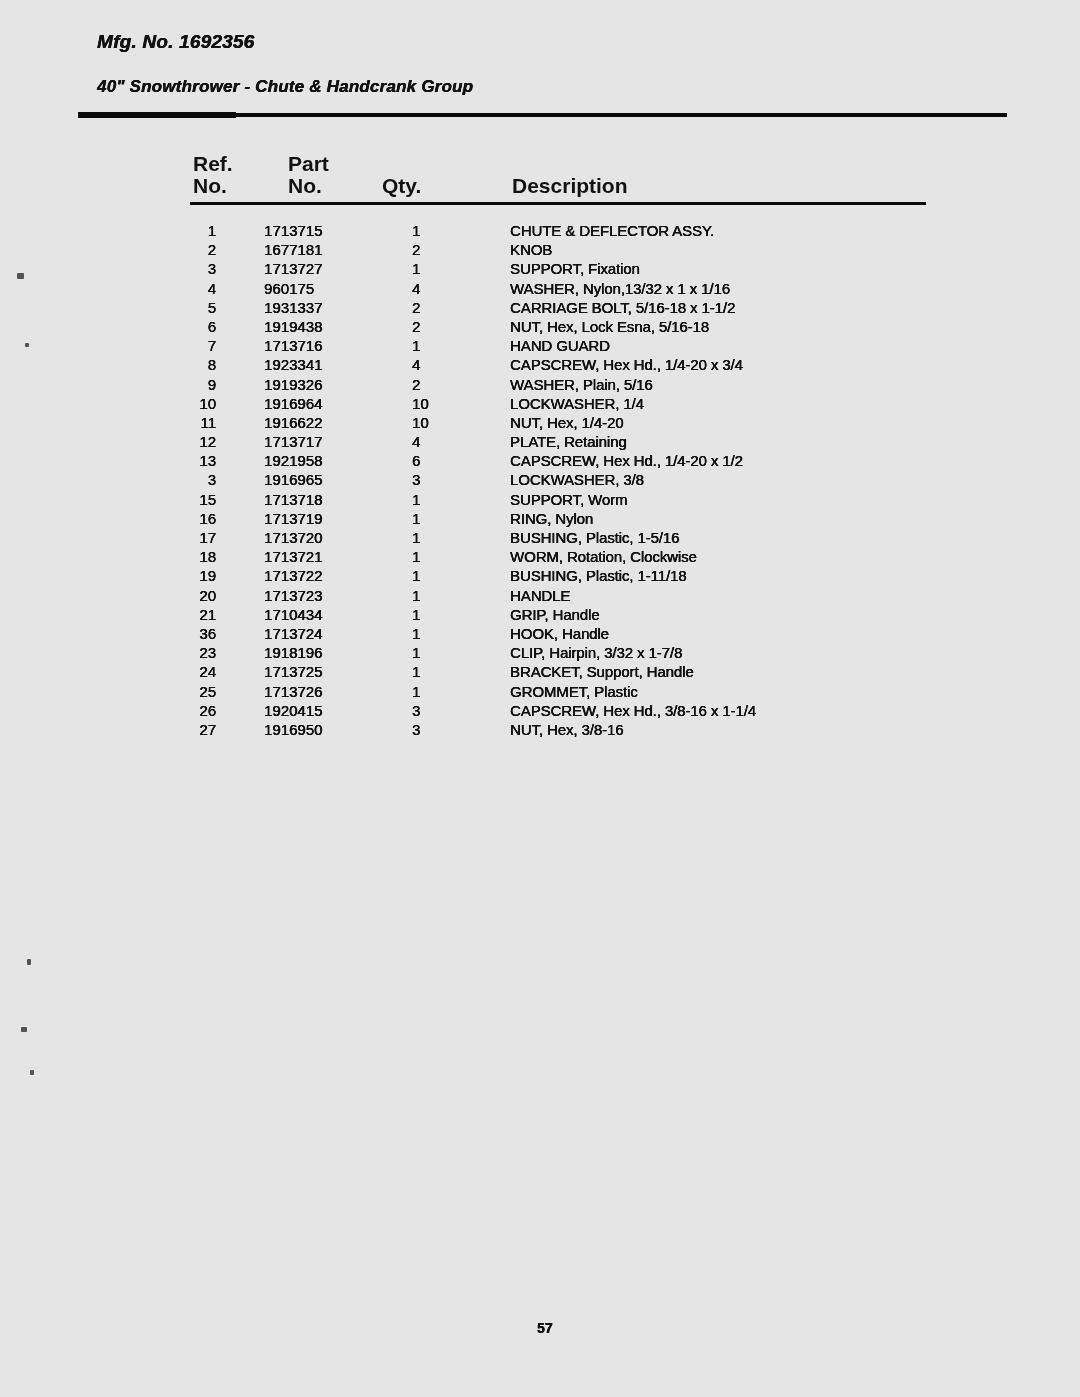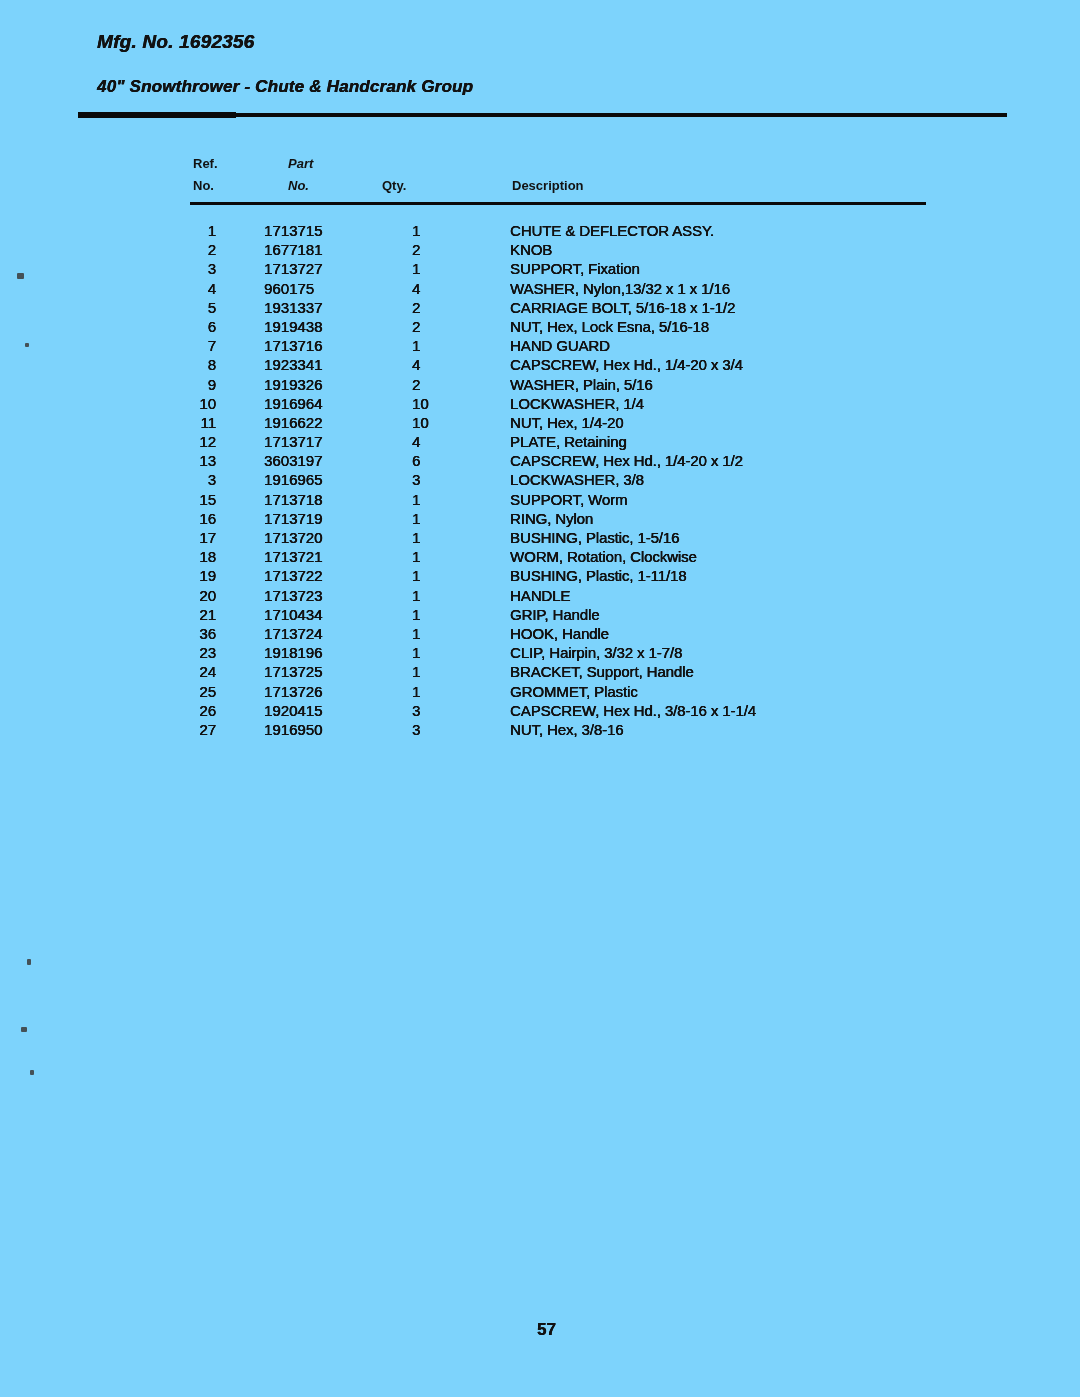--- a/index.html
+++ b/index.html
@@ -1,21 +1,21 @@
 <!DOCTYPE html>
 <html><head>
 <meta charset="utf-8">
 <style>
   * { margin: 0; padding: 0; box-sizing: border-box; }
   html, body { background: #ffffff; }
   .page {
     position: relative;
     width: 1080px;
     height: 1397px;
-    background: #7dd3fc;
+    background: #e5e5e5;
     font-family: "Liberation Sans", sans-serif;
     color: #121212;
     overflow: hidden;
   }
   
   .ink { text-shadow: 0.35px 0 currentColor, 0 0.2px currentColor; }
 
   .mfg-no {
     position: absolute; left: 97px; top: 31px;
     font-style: italic; font-weight: 700; font-size: 19px;
@@ -28,41 +28,41 @@
   }
   .rule-top {
     position: absolute; left: 78px; top: 113px;
     width: 929px; height: 4px; background: #0a0a0a;
   }
   .rule-top::after {
     content: ""; position: absolute; left: 0; top: -1px;
     width: 158px; height: 6px; background: #0a0a0a;
   }
 
-  .thead { position: absolute; font-weight: 700; font-size: 13px; }
+  .thead { position: absolute; font-weight: 700; font-size: 21px; }
   .col-head-2line { line-height: 22px; }
   .th-ref  { left: 193px; top: 153px; }
-  .th-part { left: 288px; top: 153px; font-style: italic; }
+  .th-part { left: 288px; top: 153px; }
   .th-qty  { left: 382px; top: 175px; line-height: 22px; }
   .th-desc { left: 512px; top: 175px; line-height: 22px; }
   .rule-head {
     position: absolute; left: 190px; top: 202px;
     width: 736px; height: 3px; background: #0a0a0a;
   }
 
   .tbody { position: absolute; left: 0; top: 221px; width: 1080px; }
   .prow { position: relative; height: 19.2px; font-size: 15px; line-height: 19.2px; }
   .c-ref  { position: absolute; left: 140px; width: 76px; text-align: right; }
   .c-part { position: absolute; left: 264px; width: 92px; text-align: left; }
   .c-qty  { position: absolute; left: 412px; }
   .c-desc { position: absolute; left: 510px; white-space: nowrap; letter-spacing: -0.1px; }
 
   .page-num {
     position: absolute; left: 537px; top: 1320px;
-    font-weight: 700; font-size: 17px;
+    font-weight: 700; font-size: 14px;
   }
 
   .speck { position: absolute; background: #3a3a3a; opacity: 0.85; border-radius: 1px; }
   .speck-a { left: 17px; top: 273px; width: 7px; height: 6px; }
   .speck-b { left: 25px; top: 343px; width: 4px; height: 4px; }
   .speck-c { left: 27px; top: 959px; width: 4px; height: 6px; }
   .speck-d { left: 21px; top: 1027px; width: 6px; height: 5px; }
   .speck-e { left: 30px; top: 1070px; width: 4px; height: 5px; }
 </style>
 </head>
@@ -166,21 +166,21 @@
 
     <div class="prow ink">
       <span class="c-ref">12</span>
       <span class="c-part">1713717</span>
       <span class="c-qty">4</span>
       <span class="c-desc">PLATE, Retaining</span>
     </div>
 
     <div class="prow ink">
       <span class="c-ref">13</span>
-      <span class="c-part">3603197</span>
+      <span class="c-part">1921958</span>
       <span class="c-qty">6</span>
       <span class="c-desc">CAPSCREW, Hex Hd., 1/4-20 x 1/2</span>
     </div>
 
     <div class="prow ink">
       <span class="c-ref">3</span>
       <span class="c-part">1916965</span>
       <span class="c-qty">3</span>
       <span class="c-desc">LOCKWASHER, 3/8</span>
     </div>

